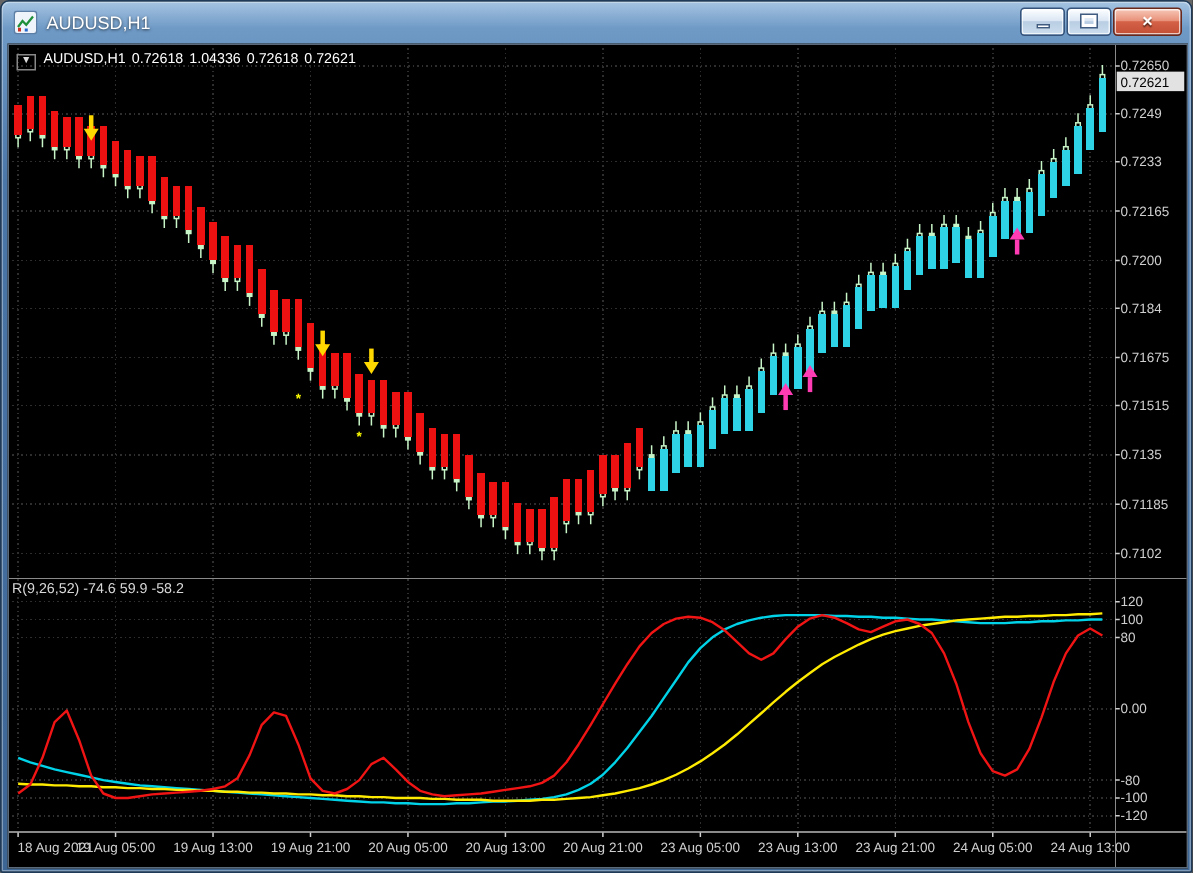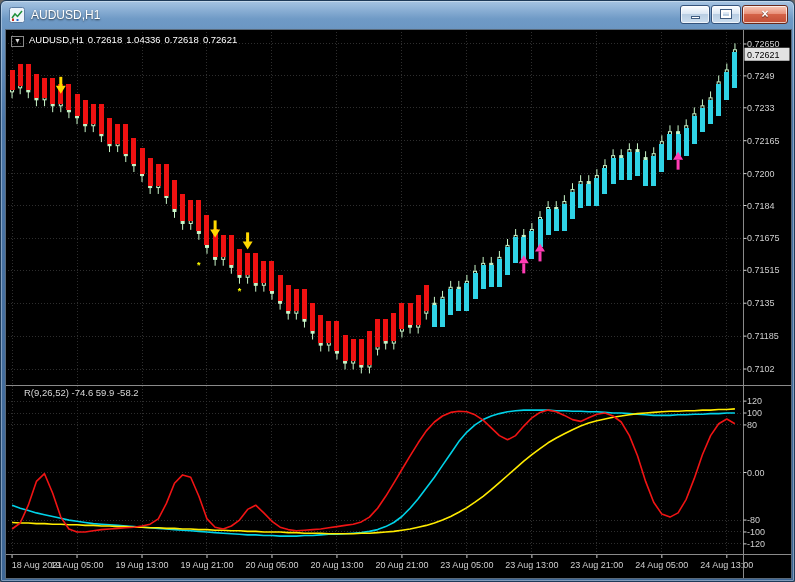--- a/index.html
+++ b/index.html
@@ -22,21 +22,21 @@
     background:linear-gradient(180deg,#f7c9b8,#e9927b 45%,#d46247 50%,#c24e36);}
   .glyph-min{display:block;width:9px;height:3px;background:#fff;border:1px solid #3f5c80;margin:10px auto 0;}
   .glyph-max{display:block;width:10px;height:8px;border:2px solid #fff;outline:1px solid #3f5c80;margin:4px auto 0;}
   .glyph-close{display:block;color:#fff;font-weight:bold;font-size:12px;line-height:17px;text-align:center;text-shadow:0 1px 1px rgba(0,0,0,.6);}
   .chart-frame{position:absolute;left:4px;top:28px;width:787px;height:550px;background:#000;border:1px solid #5a6a7a;}
   #chart-svg{position:absolute;left:0;top:0;}
   #chart-svg text{font-family:"Liberation Sans",sans-serif;font-size:9px;}
   .ohlc-label{position:absolute;left:5px;top:4px;color:#fff;font-size:9.5px;white-space:nowrap;}
   .ohlc-label span{margin-right:4px;}
   .ohlc-label .dd{display:inline-block;font-size:7px;color:#ddd;border:1px solid #888;padding:0 2px 1px 2px;line-height:8px;margin-right:5px;}
-  .ind-label{position:absolute;left:18px;top:357px;color:#d8d8d8;font-size:9.5px;white-space:nowrap;}
+  .ind-label{position:absolute;left:2px;top:357px;color:#d8d8d8;font-size:9.5px;white-space:nowrap;}
 </style>
 </head>
 <body>
 
 <div class="window">
   <div class="titlebar">
     <span class="app-icon">
       <svg width="16" height="16" viewBox="0 0 16 16">
         <rect x="0.5" y="0.5" width="15" height="15" rx="2" fill="#eef4fa" stroke="#5d7fa6"></rect>
         <path d="M3 11 L6 7 L8.5 9.5 L13 4" fill="none" stroke="#1f8f3a" stroke-width="1.5"></path>

